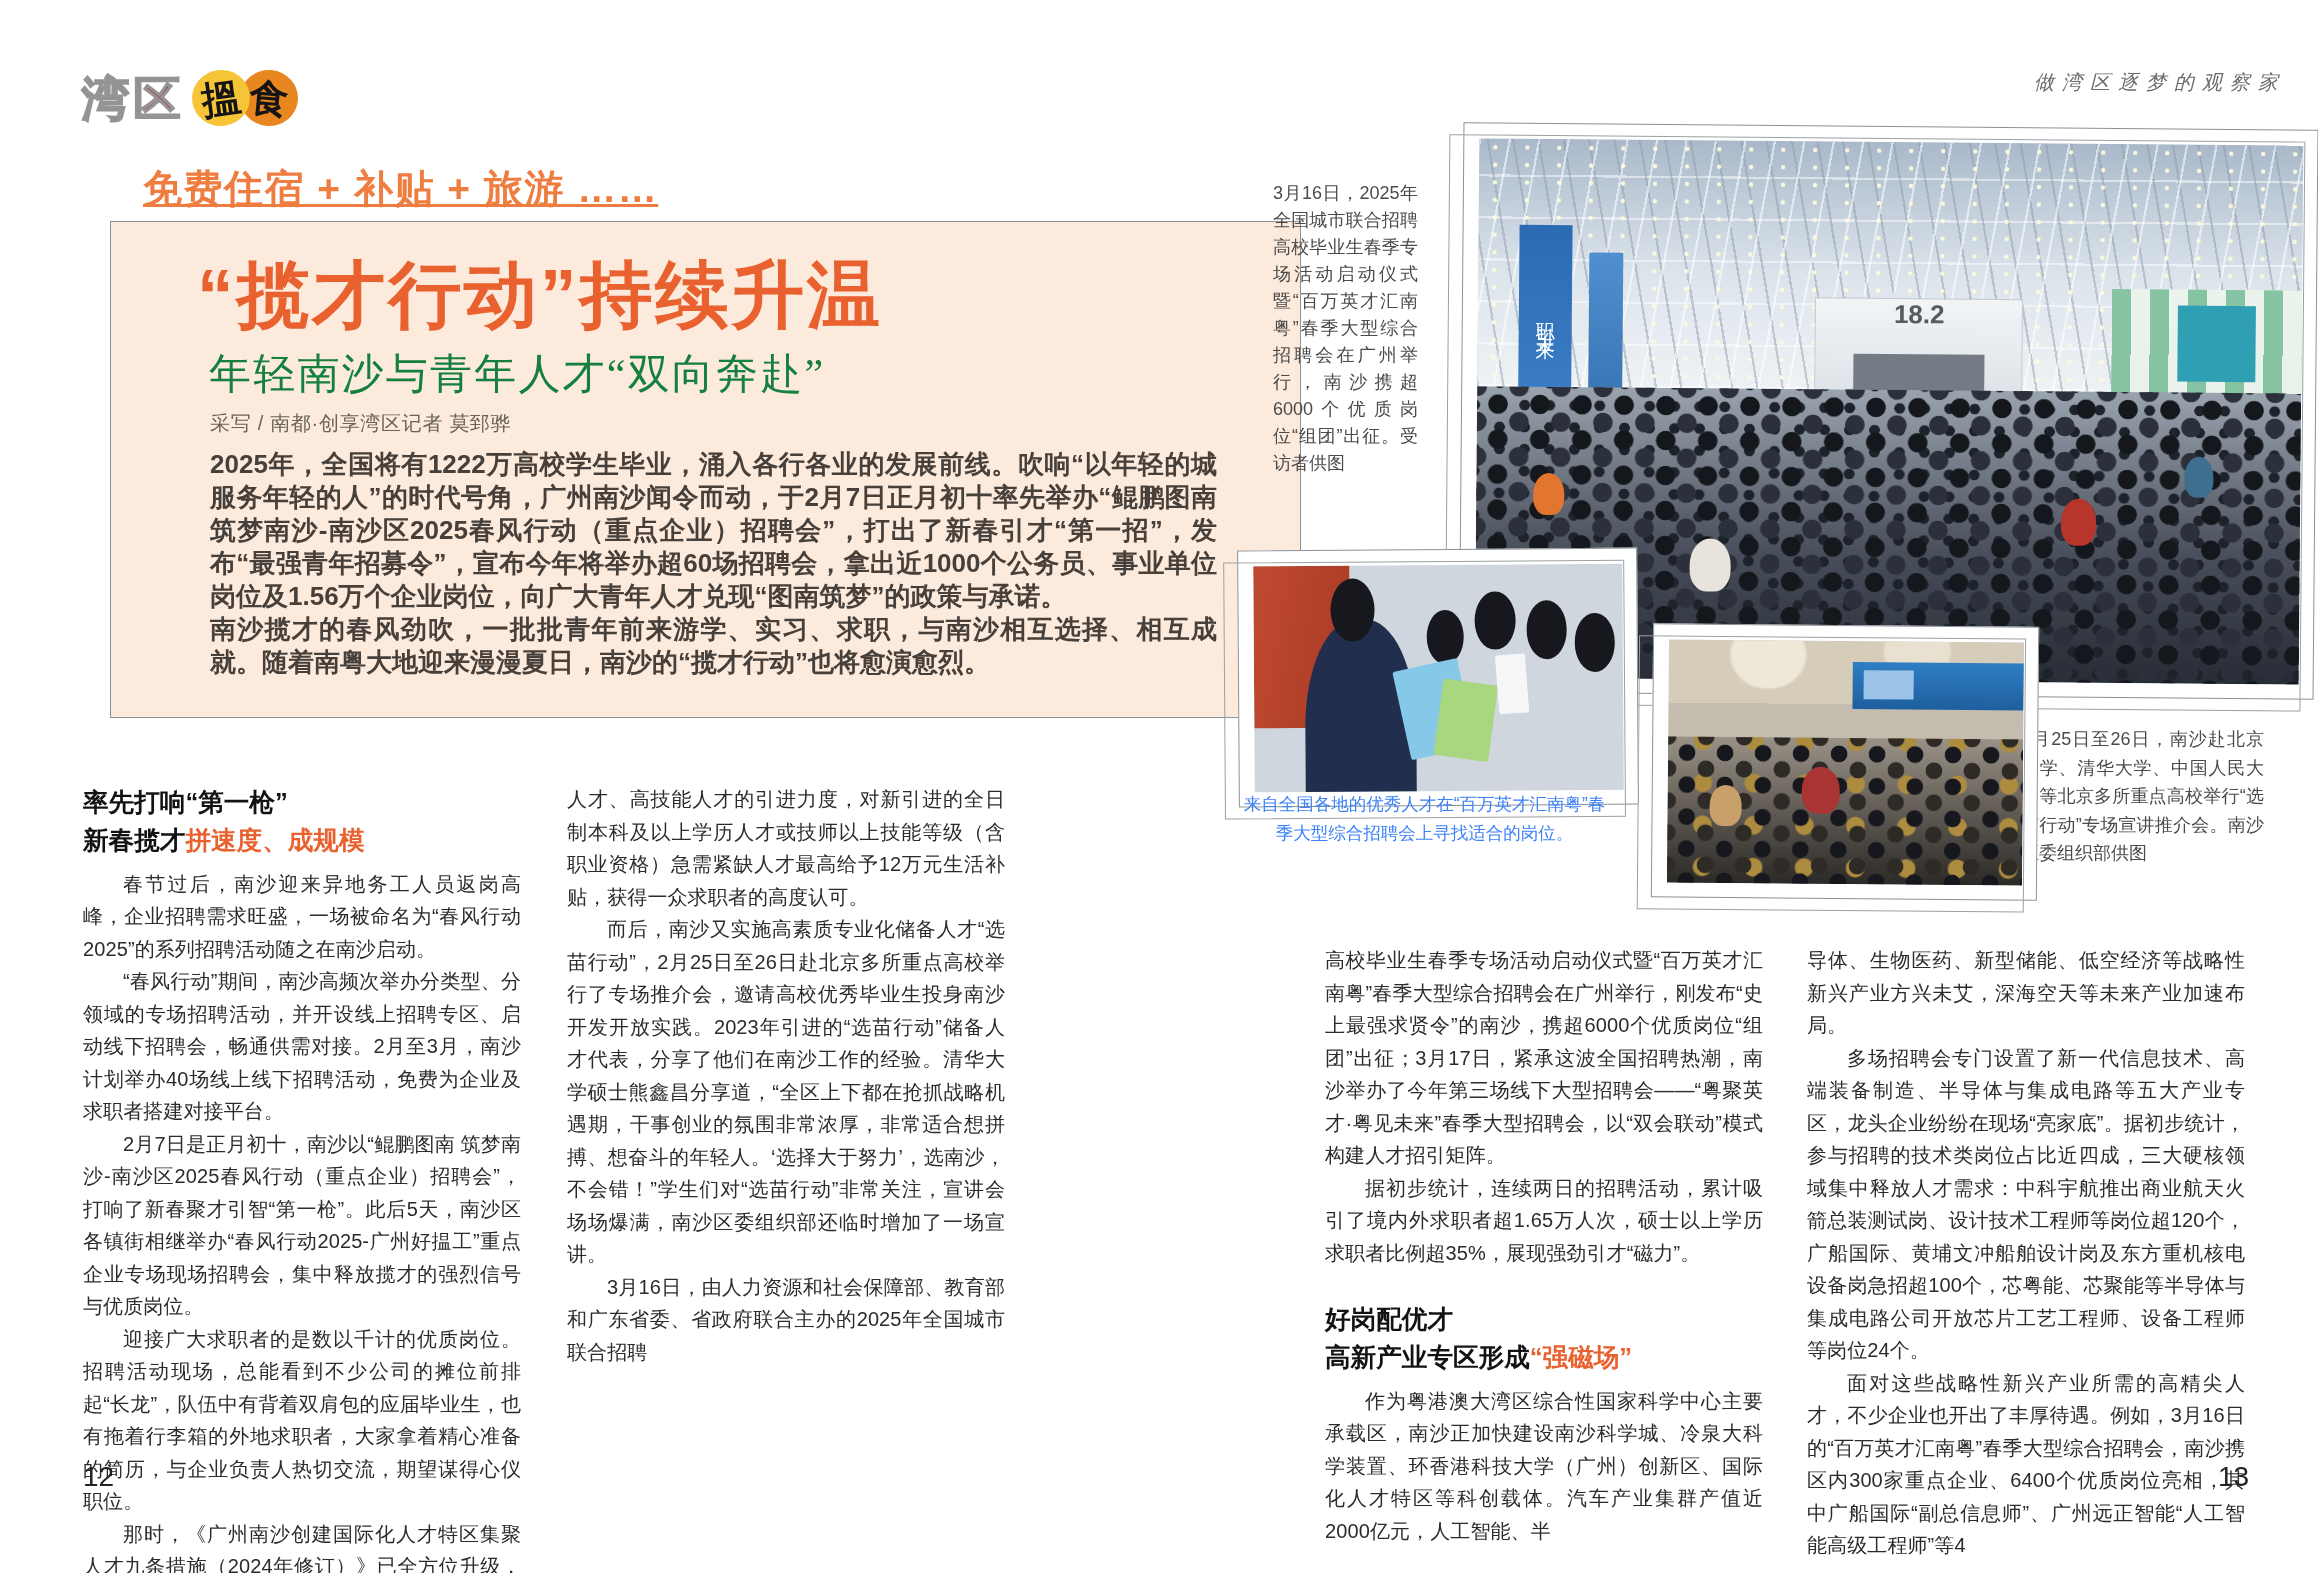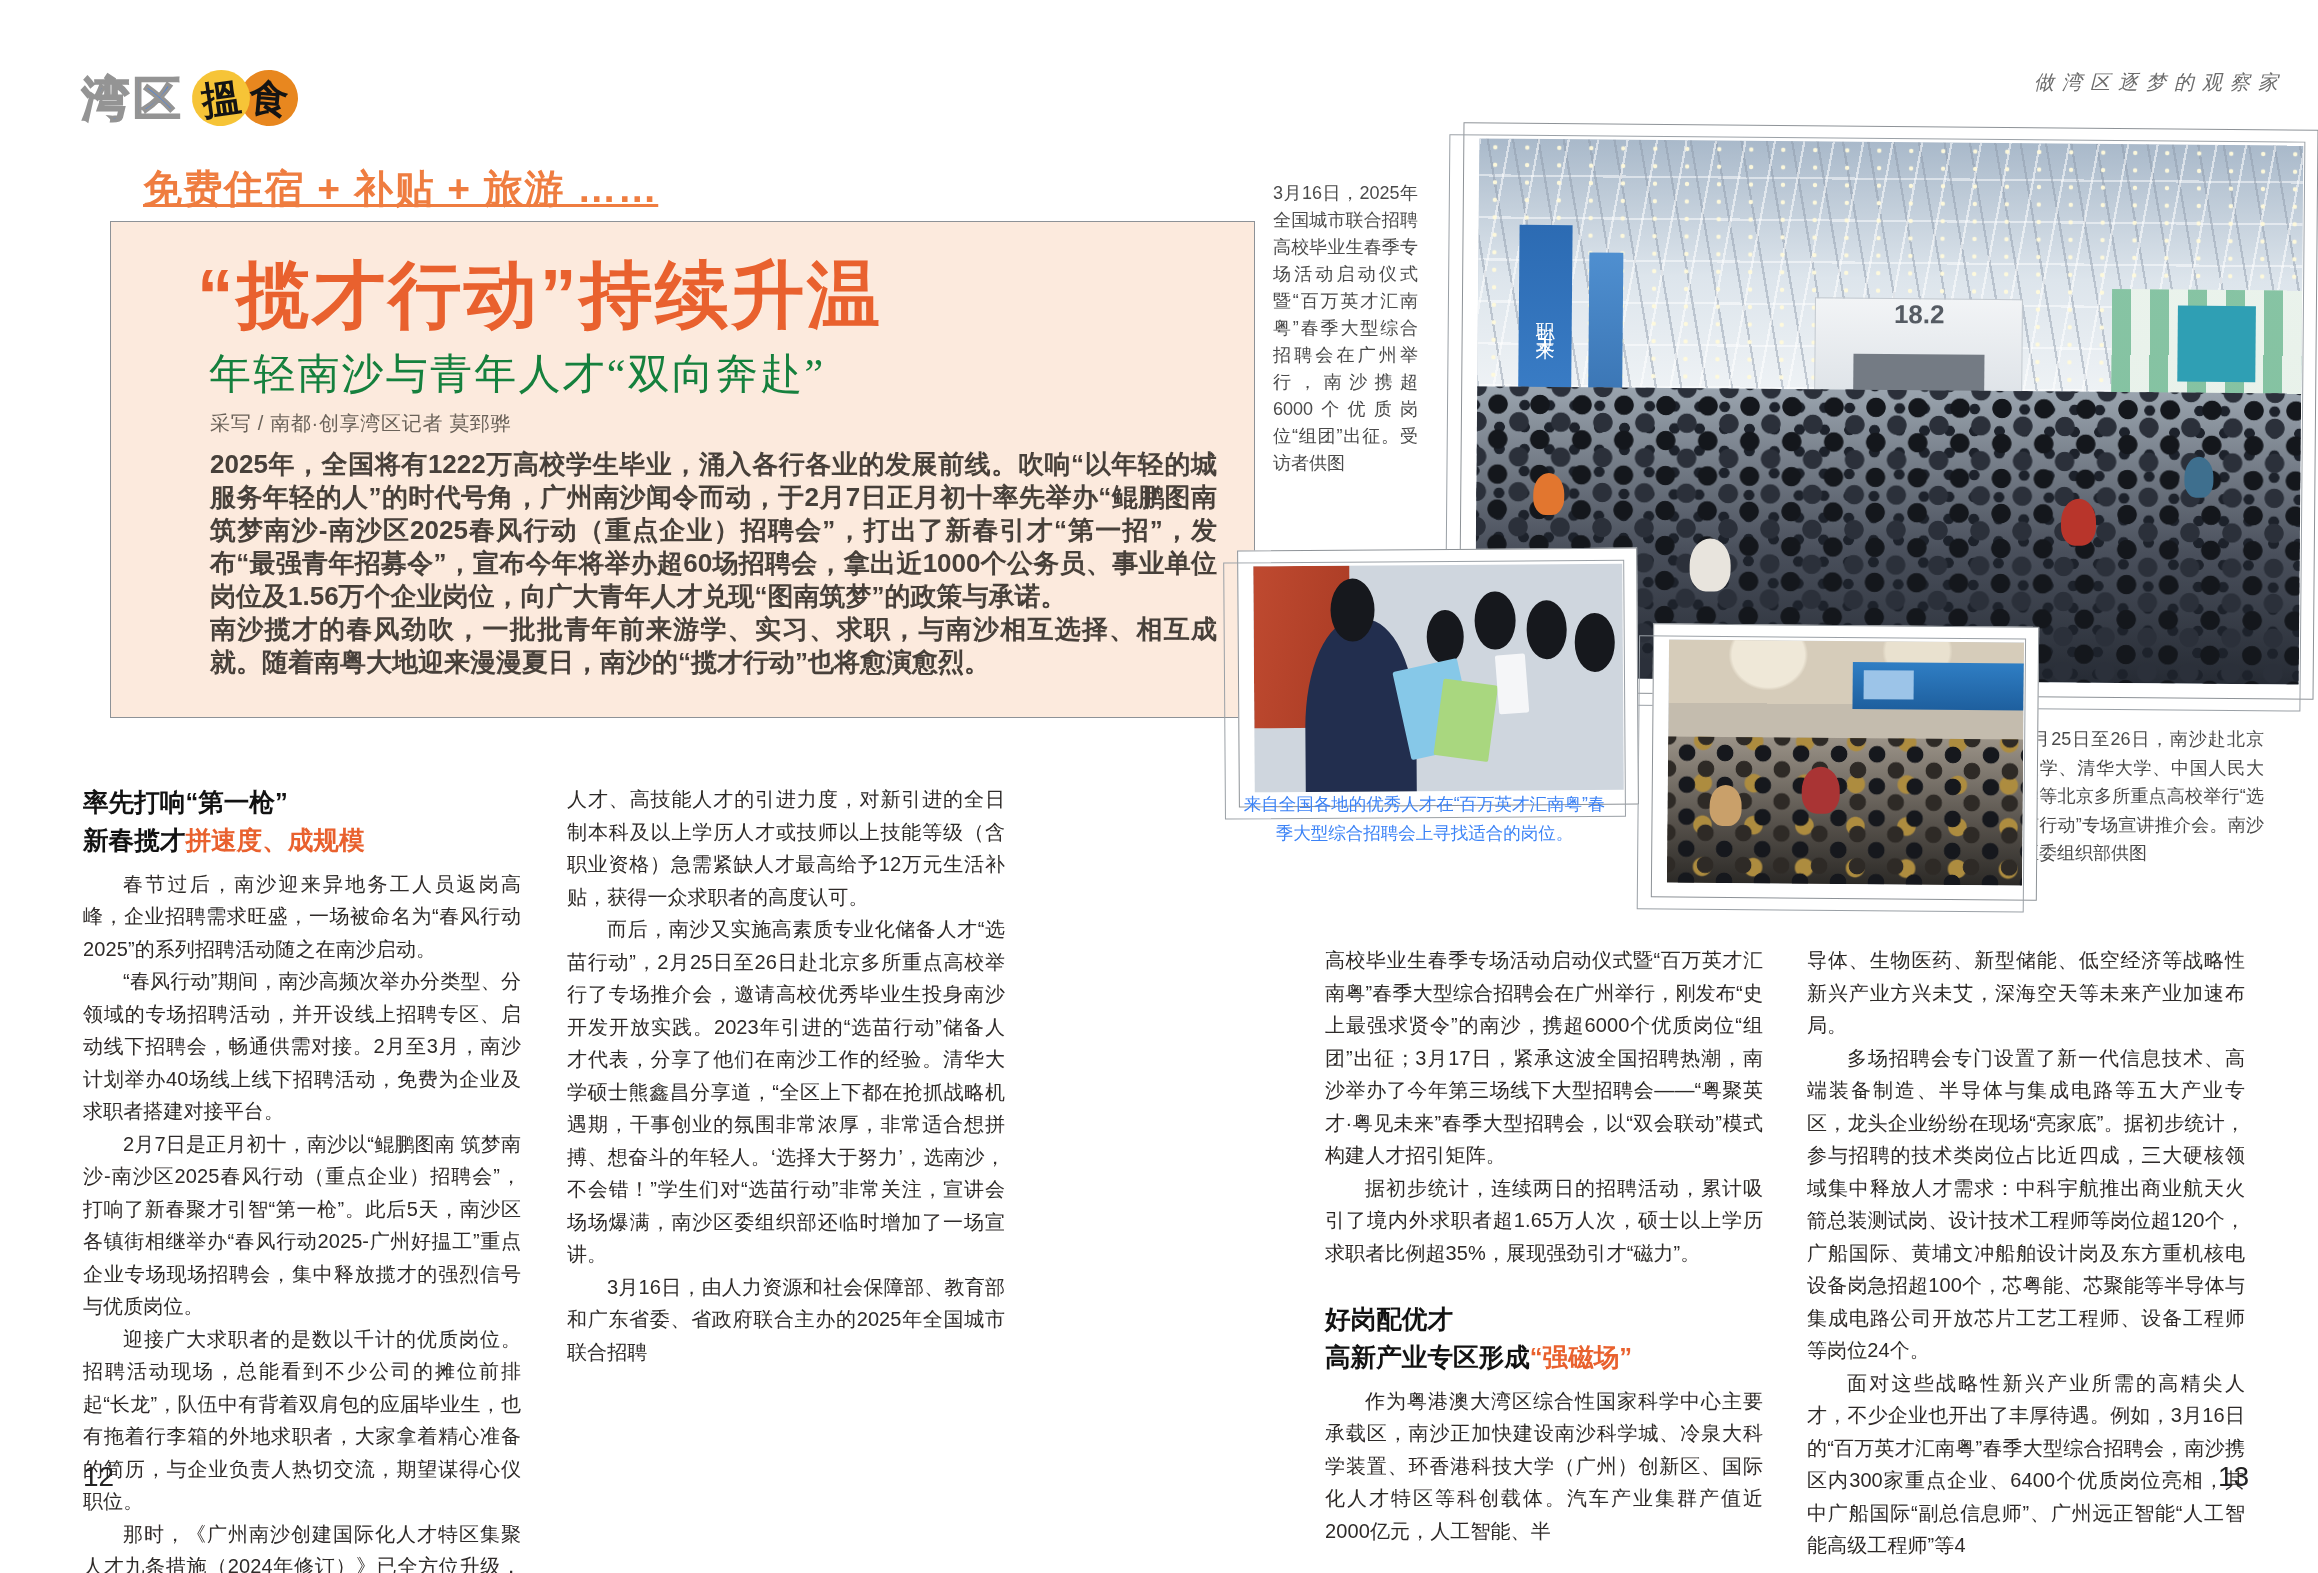--- a/index.html
+++ b/index.html
@@ -6,31 +6,31 @@
     --accent:#e9612e; --kicker:#ef7d40; --badge_y:#f6c437; --badge_o:#e8871f;
     --box_bg:#fceadd; --ink:#2e2a28; --cap:#4a4a4a;
   }
   html,body{margin:0;padding:0;background:#ffffff;}
   .spread{position:relative;width:2319px;height:1574px;background:#fff;overflow:hidden;
           font-family:"Liberation Sans","DejaVu Sans",sans-serif;}
   .abs{position:absolute;}
 
   
   .logo{position:absolute;left:82px;top:70px;display:flex;align-items:center;}
-  .logo .wz{font-size:47px;font-weight:bold;color:#3b82f6;-webkit-text-stroke:1.8px #949494;
+  .logo .wz{font-size:47px;font-weight:bold;color:#b91c1c;-webkit-text-stroke:1.8px #949494;
             letter-spacing:4.4px;line-height:1;}
   .badge{width:58px;height:56px;border-radius:50%;display:flex;align-items:center;justify-content:center;
          font-size:39px;font-weight:900;color:#141414;line-height:1;}
   .badge.y{background:var(--badge_y);transform:rotate(-8deg);margin-left:7.3px;z-index:2;}
   .badge.o{background:var(--badge_o);transform:rotate(5deg);margin-left:-10.2px;}
 
   
   .kicker{position:absolute;left:143px;top:162px;font-size:39px;font-weight:900;
           color:var(--kicker);letter-spacing:1.5px;text-decoration:underline;}
-  .card3d{position:absolute;border:1.1px solid #8d9297;background:#fff;}
+  .card3d{position:absolute;border:1.1px solid #8d9297;background:#fff;padding-left:46px;}
   .card3d::before{content:"";position:absolute;left:-14.6px;top:11px;width:100%;height:100%;
                   border:1.1px solid #9aa0a6;z-index:-1;pointer-events:none;}
   .feature{left:110px;top:221px;width:1143px;height:495px;background:var(--box_bg);}
   .ftitle{position:absolute;left:86px;top:25px;font-size:73px;font-weight:900;
           color:var(--accent);letter-spacing:2.9px;white-space:nowrap;}
   .fsub{position:absolute;left:98px;top:124px;font-size:42px;color:#15803d;letter-spacing:2.2px;white-space:nowrap;font-family:Liberation Serif, serif;}
   .fby{position:absolute;left:99px;top:188px;font-size:20px;color:#6a6259;letter-spacing:0.7px;}
   .fintro{position:absolute;left:99px;top:226px;width:1007px;}
   .ip{font-size:26px;line-height:33px;font-weight:600;color:#47403a;text-align:justify;margin:0;}
 

